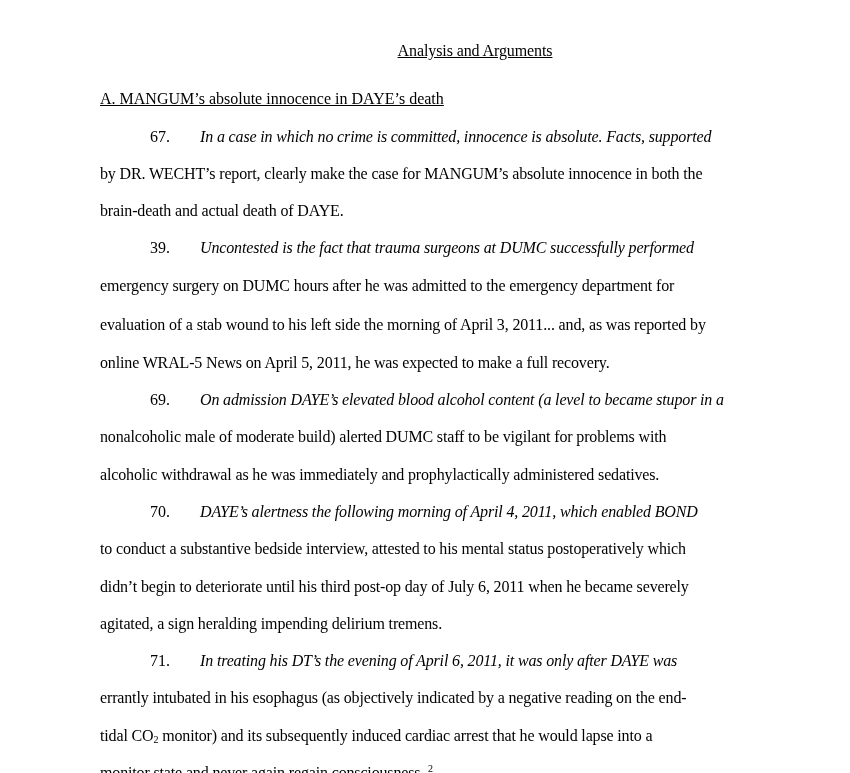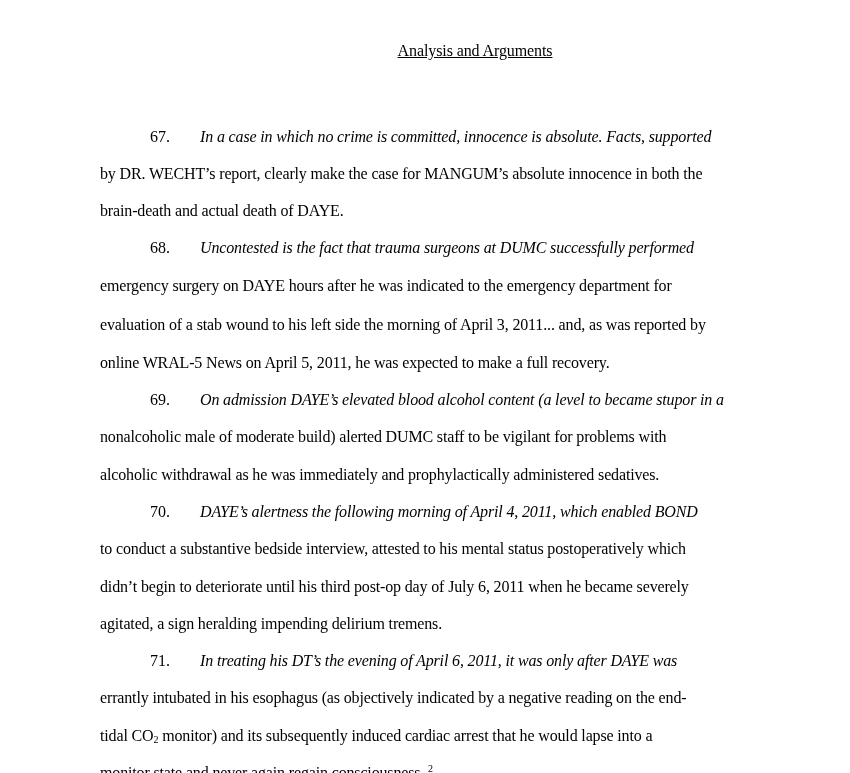--- a/index.html
+++ b/index.html
@@ -65,32 +65,33 @@
     sub { font-size: 10px; vertical-align: -2px; line-height: 0; }
     sup { font-size: 10px; vertical-align: 6px; line-height: 0; }
   </style>
 </head>
 <body>
 
 <div class="page">
 
   <div class="title">Analysis and Arguments</div>
 
+  <div class="heading">A.  MANGUM’s absolute innocence in DAYE’s death</div>
 
   <div>
     <span class="num" style="top:112px">67.</span>
     <span class="line first" style="top:112px">In a case in which no crime is committed, innocence is absolute.  Facts, supported</span>
     <span class="line" style="top:149px">by DR. WECHT’s report, clearly make the case for MANGUM’s absolute innocence in both the</span>
     <span class="line" style="top:186px">brain-death and actual death of DAYE.</span>
   </div>
 
   <div>
-    <span class="num" style="top:223px">68.</span>
+    <span class="num" style="top:223px">39.</span>
     <span class="line first" style="top:223px">Uncontested is the fact that trauma surgeons at DUMC successfully performed</span>
-    <span class="line" style="top:261px">emergency surgery on DAYE hours after he was indicated to the emergency department for</span>
+    <span class="line" style="top:261px">emergency surgery on DUMC hours after he was admitted to the emergency department for</span>
     <span class="line" style="top:300px">evaluation of a stab wound to his left side the morning of April 3, 2011... and, as was reported by</span>
     <span class="line" style="top:338px">online WRAL-5 News on April 5, 2011, he was expected to make a full recovery.</span>
   </div>
 
   <div>
     <span class="num" style="top:375px">69.</span>
     <span class="line first" style="top:375px">On admission DAYE’s elevated blood alcohol content (a level to became stupor in a</span>
     <span class="line" style="top:412px">nonalcoholic male of moderate build) alerted DUMC staff to be vigilant for problems with</span>
     <span class="line" style="top:450px">alcoholic withdrawal as he was immediately and prophylactically administered sedatives.</span>
   </div>

